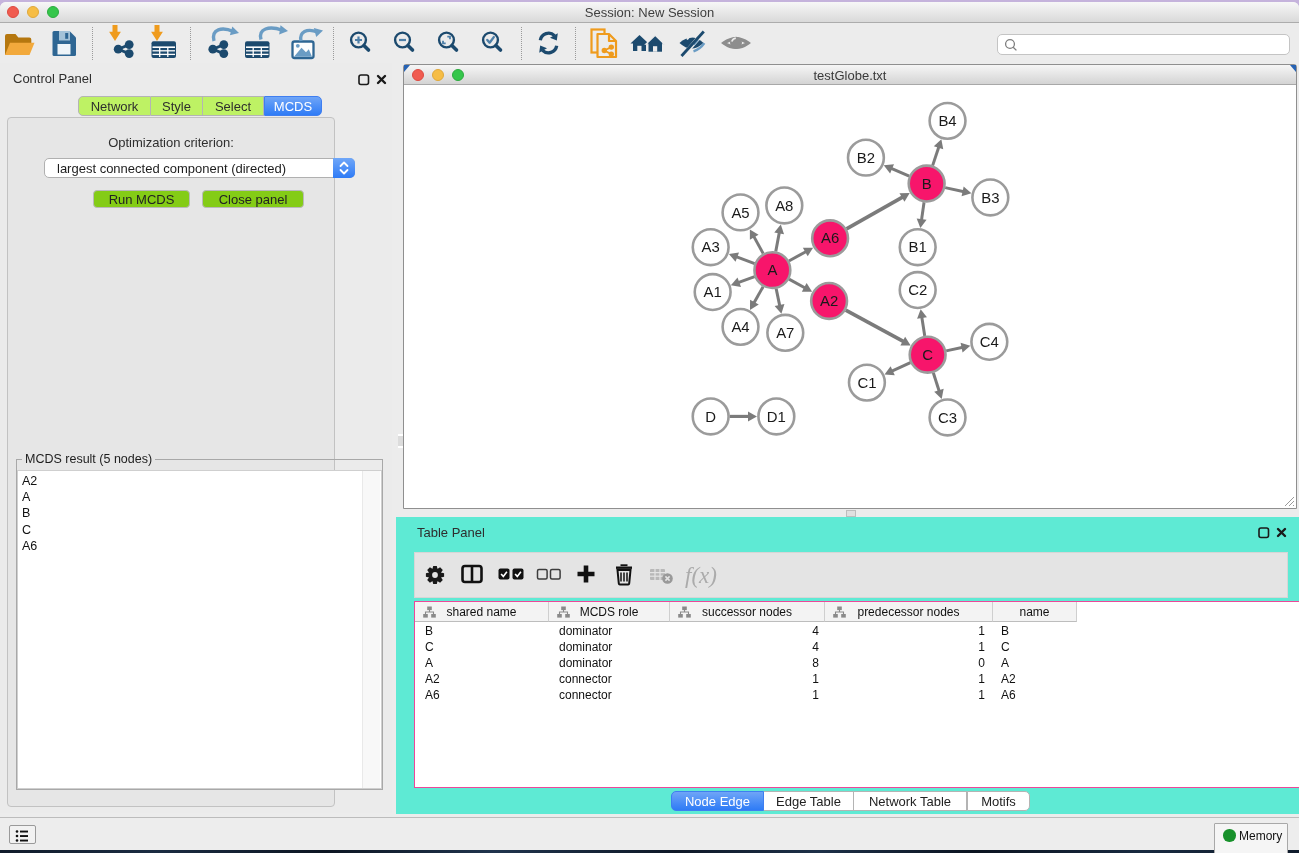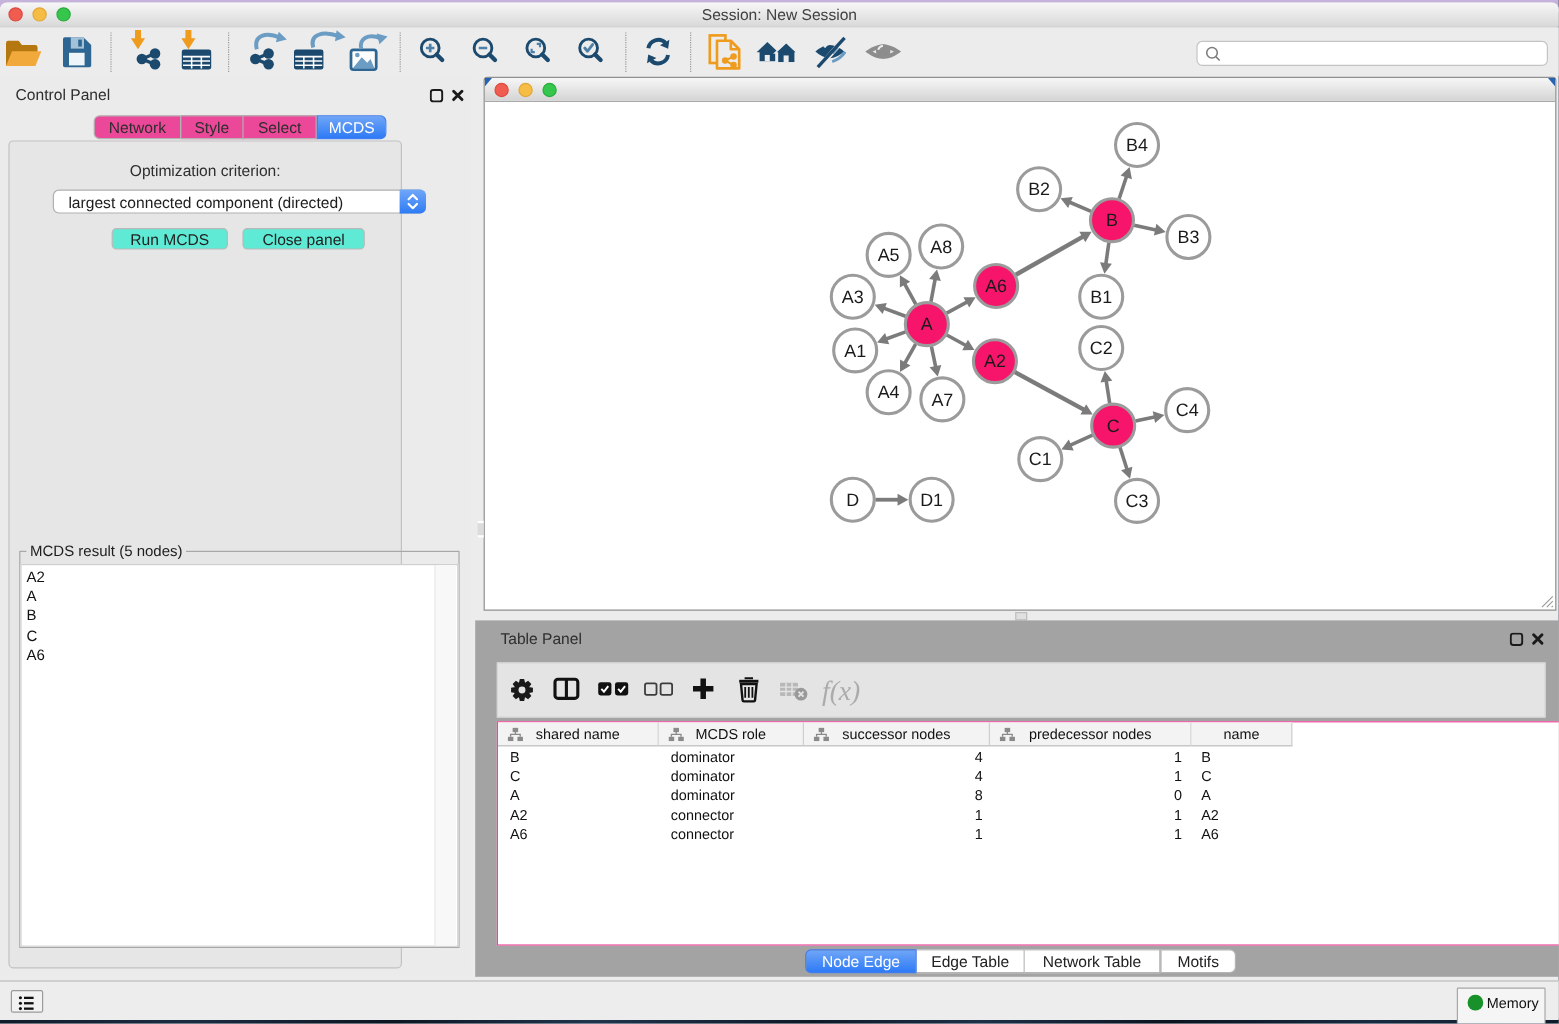--- a/index.html
+++ b/index.html
@@ -16,34 +16,34 @@
   .tl { width:12px; height:12px; border-radius:50%; top:4px; }
   #title-text { width:100%; text-align:center; top:3px; font-size:13px; color:#404040; }
   
   #toolbar { left:0; top:21px; width:1299px; height:40px; background:#ececec; }
   .tsep { top:4px; width:0; height:33px; border-left:1px dotted #9a9a9a; }
   
   #cpanel { left:0; top:61px; width:392px; height:750px; background:#ebebeb; }
   #cpanel-inner { left:7px; top:54px; width:328px; height:690px; background:#e6e6e6;
      border:1px solid #c2c2c2; border-radius:4px; }
   .ptitle { font-size:13px; color:#2e2e2e; }
-  .seg { height:20px; border:1px solid #b4b4b4; background:#ec4899; font-size:13px;
+  .seg { height:20px; border:1px solid #b4b4b4; background:#bef264; font-size:13px;
      color:#2e2e2e; text-align:center; line-height:19px; }
   .seg.sel { background:linear-gradient(#6fa5f7,#2e7bf6); color:#fff; border-color:#3f7ef0; }
-  .btn { background:#5eead4; border:1px solid #b9b9b9; border-radius:4px; font-size:13px;
+  .btn { background:#84cc16; border:1px solid #b9b9b9; border-radius:4px; font-size:13px;
      color:#222; text-align:center; }
   
   #netwin { left:403px; top:62px; width:894px; height:445px; background:#fff;
      border:1px solid #8f8f8f; border-radius:3px 3px 0 0; }
   #nettitle { left:0; top:0; width:100%; height:20px; background:linear-gradient(#f6f6f6,#d4d4d4);
      border-bottom:1px solid #a8a8a8; border-radius:3px 3px 0 0; }
   .tl2 { width:12px; height:12px; border-radius:50%; top:4px; }
   #nettitle-text { width:100%; text-align:center; top:3px; font-size:13px; color:#3a3a3a; }
   
-  #tpanel { left:396px; top:515px; width:903px; height:297px; background:#a3a3a3; }
+  #tpanel { left:396px; top:515px; width:903px; height:297px; background:#5eead4; }
   #ttoolbar { left:18px; top:35px; width:874px; height:46px; background:#e4e4e4;
      border:1px solid #d6d6d6; }
   #ttable { left:18px; top:84px; width:958px; height:187px; background:#fff; border:1px solid #ec4899; }
   .th { top:0; height:20px; background:#f3f3f3; border-right:1px solid #cfcfcf; border-bottom:1px solid #bdbdbd;
       font-size:12px; color:#111; text-align:center; line-height:20px; }
   .td { font-size:12px; color:#111; height:16px; line-height:16px; }
   
   .btab { top:0; height:20px; border:1px solid #b4b4b4; background:#fff; font-size:13px;
      color:#222; text-align:center; line-height:19px; }
   .btab.sel { background:linear-gradient(#6fa5f7,#2e7bf6); color:#fff; border-color:#3f7ef0; }
@@ -188,20 +188,21 @@
         <div class="abs" style="right:1px;top:0;width:18px;height:100%;background:#f8f8f8;border-left:1px solid #e9e9e9;"></div>
       </div>
     </div>
   </div>
 
   <div id="netwin" class="abs">
     <div id="nettitle" class="abs">
       <div class="abs tl2" style="left:8px; background:#f05c50; border:0.5px solid #dd4a41;"></div>
       <div class="abs tl2" style="left:27.5px; background:#f6bd45; border:0.5px solid #e0a83a;"></div>
       <div class="abs tl2" style="left:48px; background:#35c64b; border:0.5px solid #2cab3f;"></div>
+      <div id="nettitle-text" class="abs">testGlobe.txt</div>
       <svg class="abs" style="left:0;top:0" width="892" height="8" viewBox="0 0 892 8">
           <path d="M0,0 h6 L0,7 z" fill="#2763b4"></path>
           <path d="M892,0 h-6 L892,7 z" fill="#2763b4"></path>
         </svg>
     </div>
     <svg id="graph" class="abs" style="left:0;top:21px;" width="892" height="422" viewBox="0 0 892 424">
 <line x1="358.8" y1="168.4" x2="348.5" y2="149.6" stroke="#7b7b7b" stroke-width="3"></line>
 <path d="M345.4,144.1 L354.1,149.5 L345.4,154.4 Z" fill="#7b7b7b"></path>
 <line x1="371.4" y1="166.3" x2="375.3" y2="145.4" stroke="#7b7b7b" stroke-width="3"></line>
 <path d="M376.5,139.2 L379.7,148.9 L369.9,147.1 Z" fill="#7b7b7b"></path>

